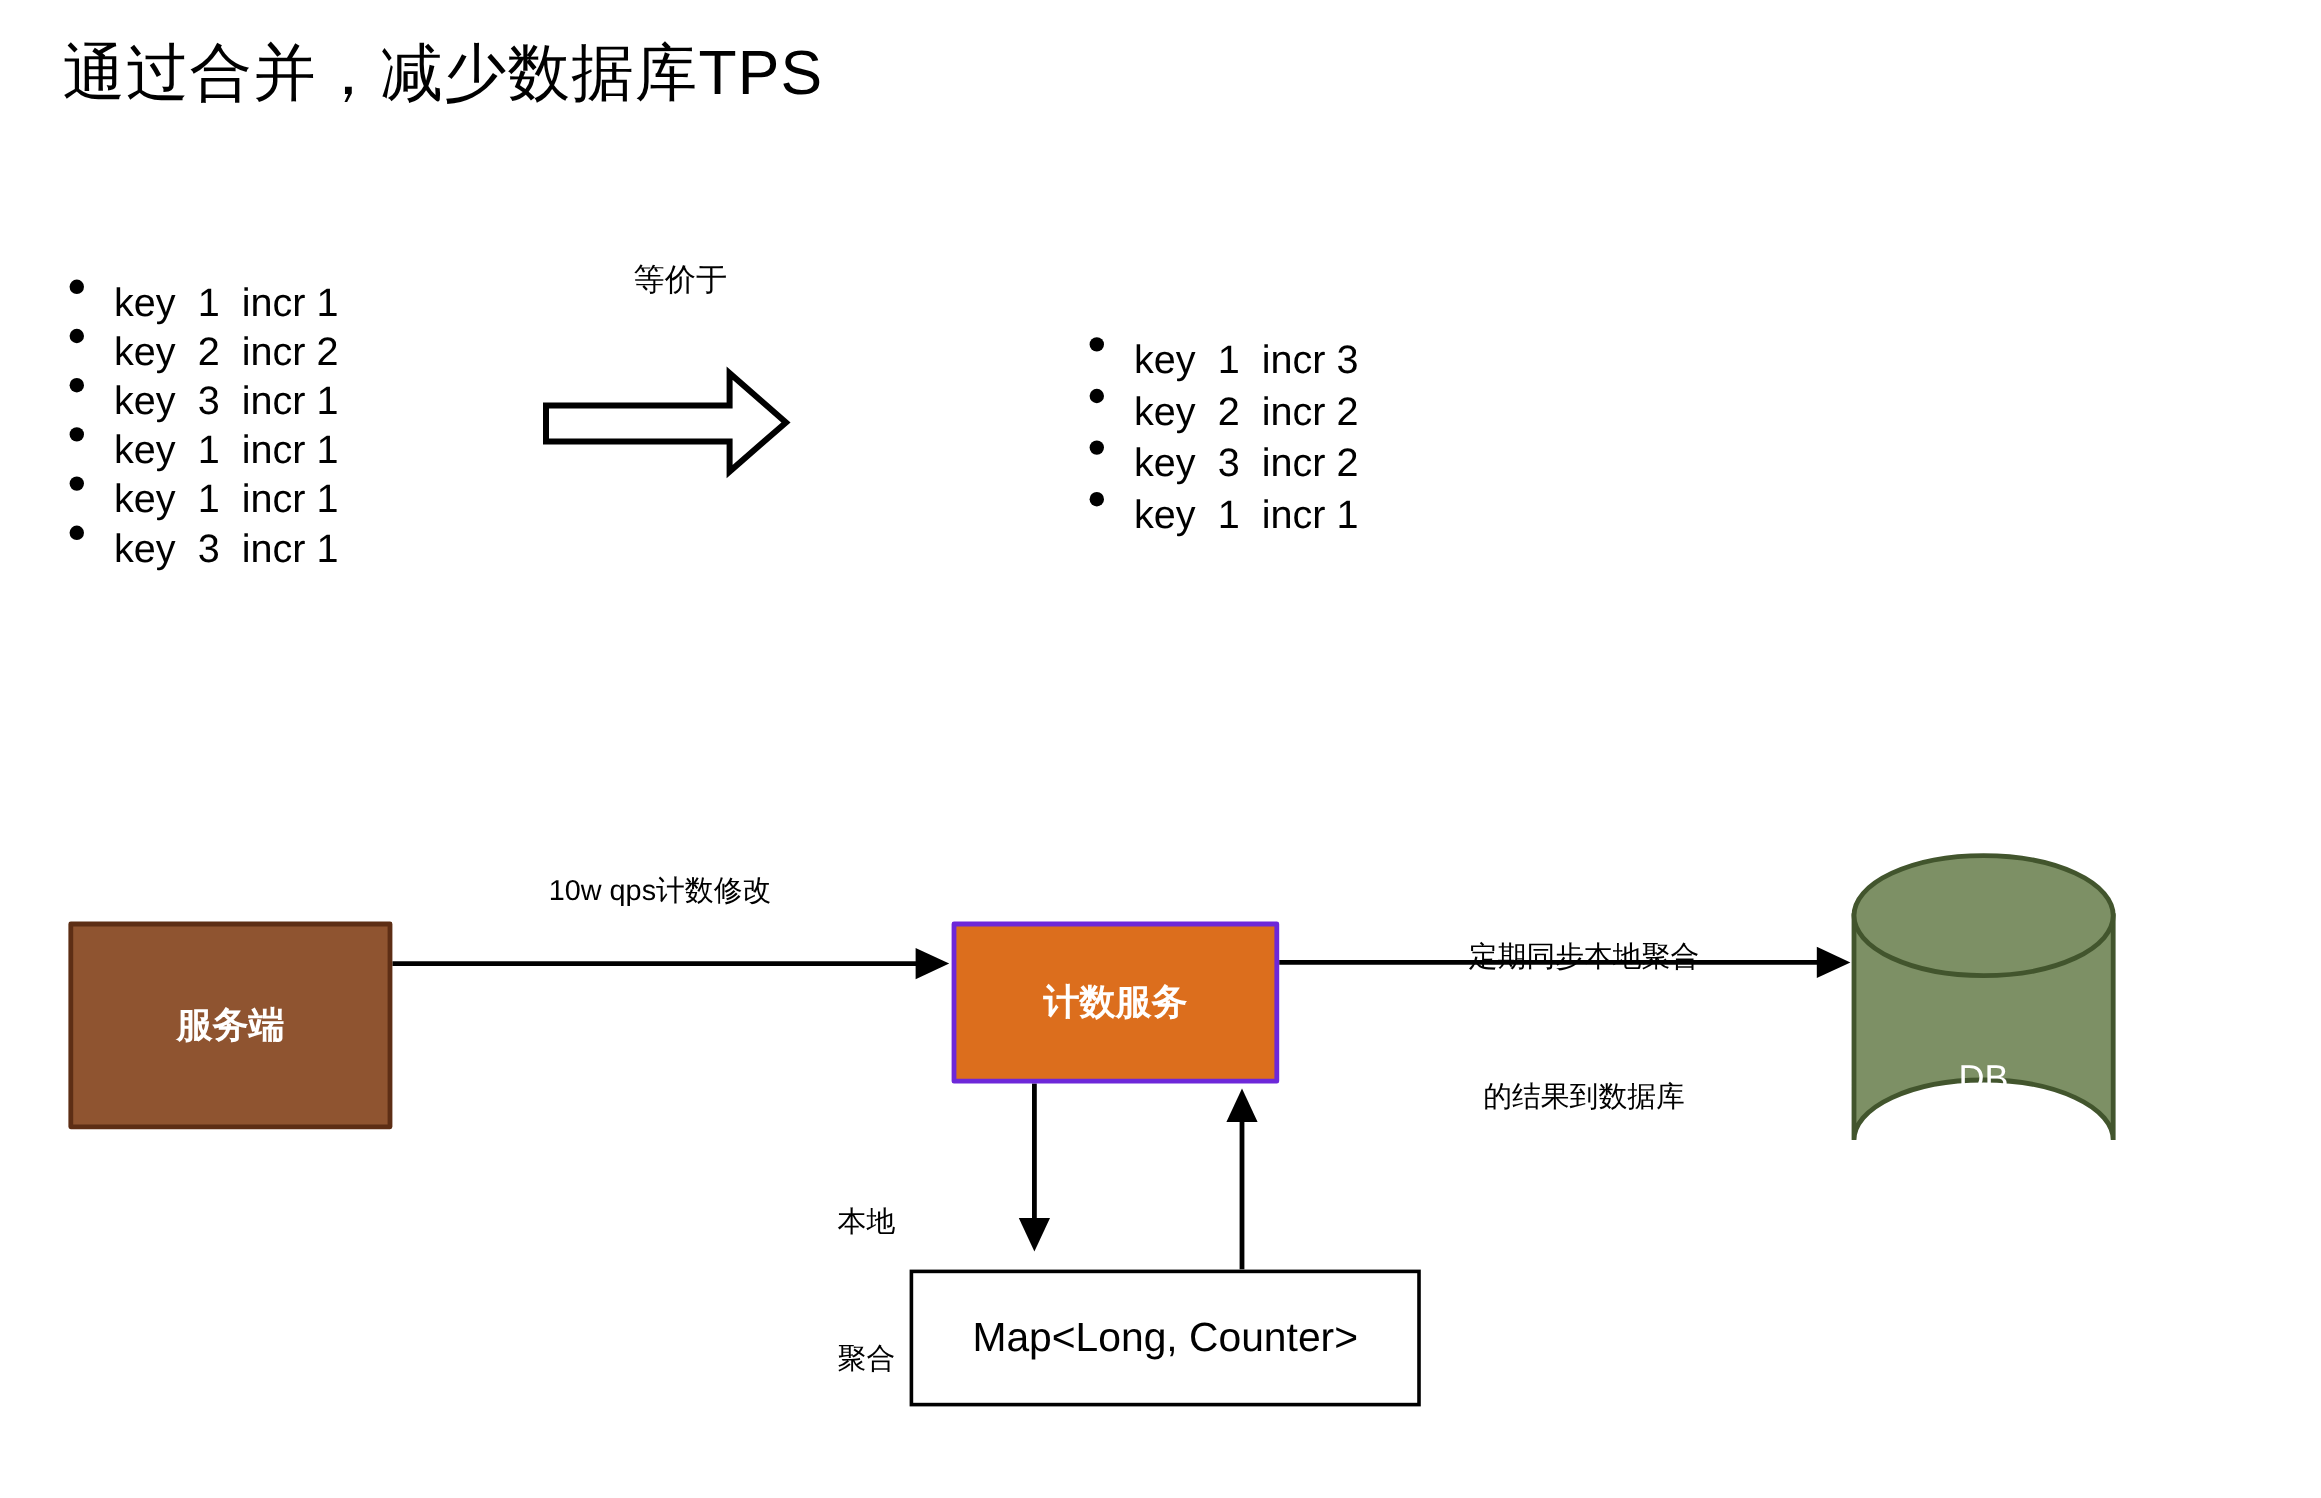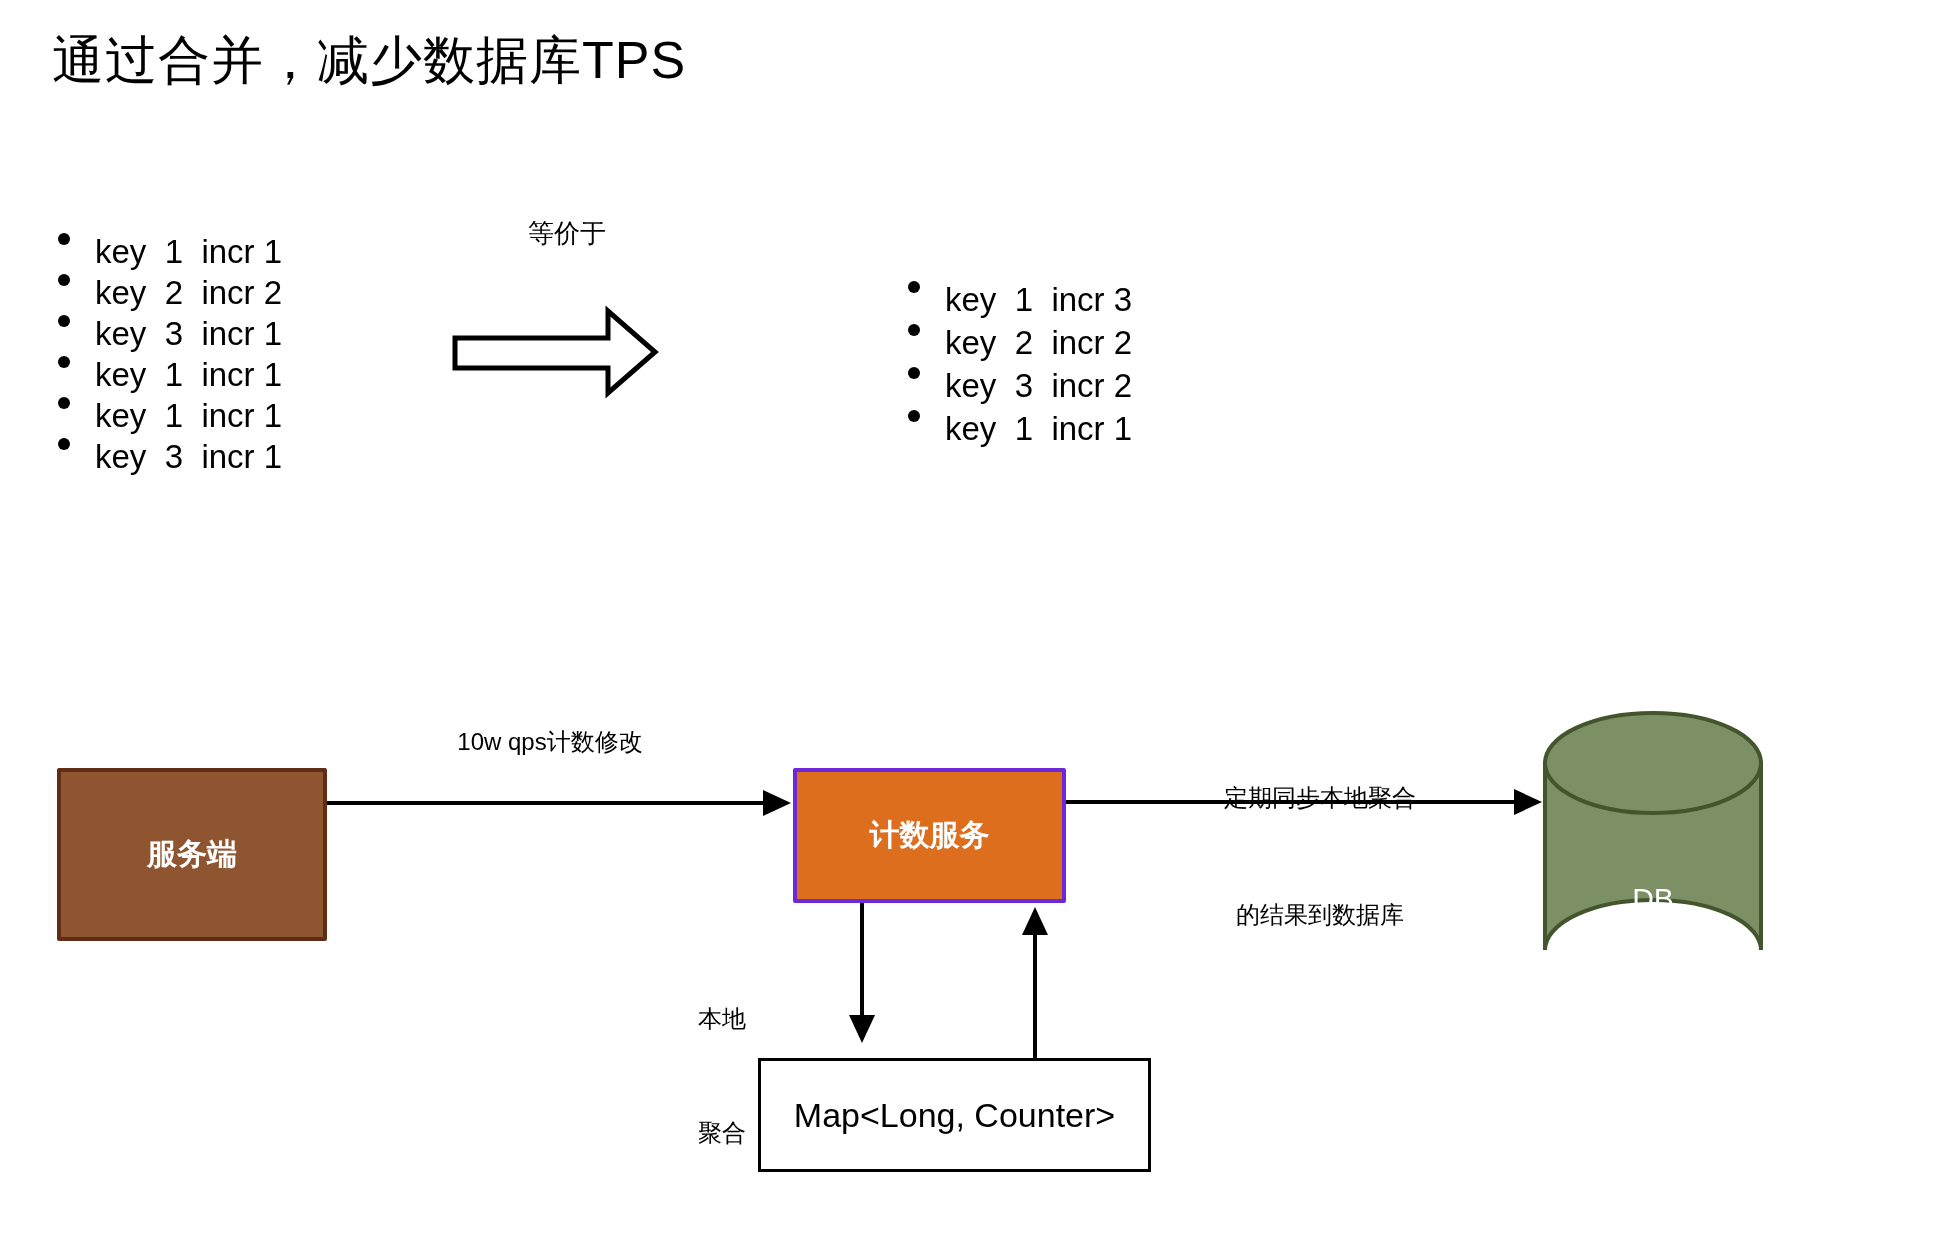--- a/index.html
+++ b/index.html
@@ -87,21 +87,21 @@
     border: 4px solid #5D2E15;
   }
   .counter-box {
     left: 793px; top: 768px;
     width: 273px; height: 135px;
     background: #DC6E1D;
     border: 4px solid #6d28d9;
   }
   .map-box {
     left: 758px; top: 1058px;
-    width: 393px; height: 114px;
+    width: 426px; height: 114px;
     background: #ffffff;
     border: 3px solid #000000;
     display: flex;
     align-items: center;
     justify-content: center;
     font-size: 34px;
     font-weight: normal;
     color: #000000;
     border-radius: 0;
   }

